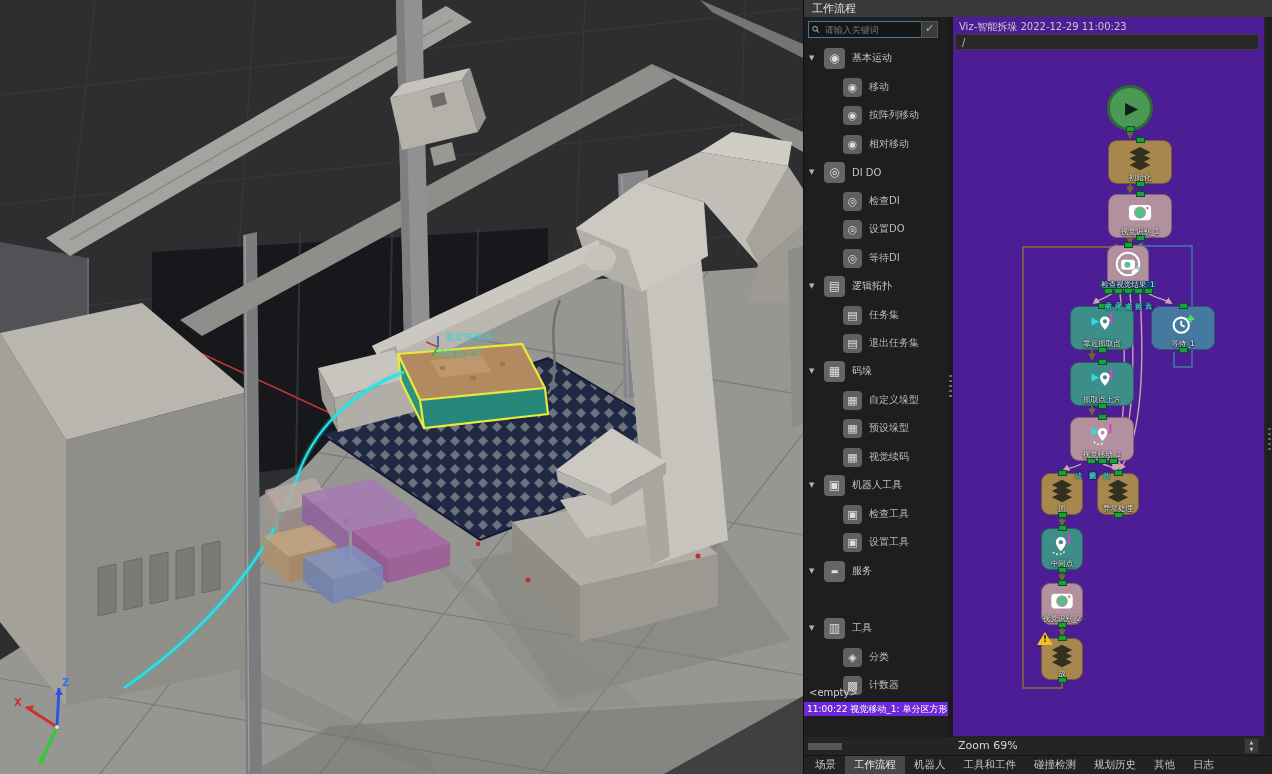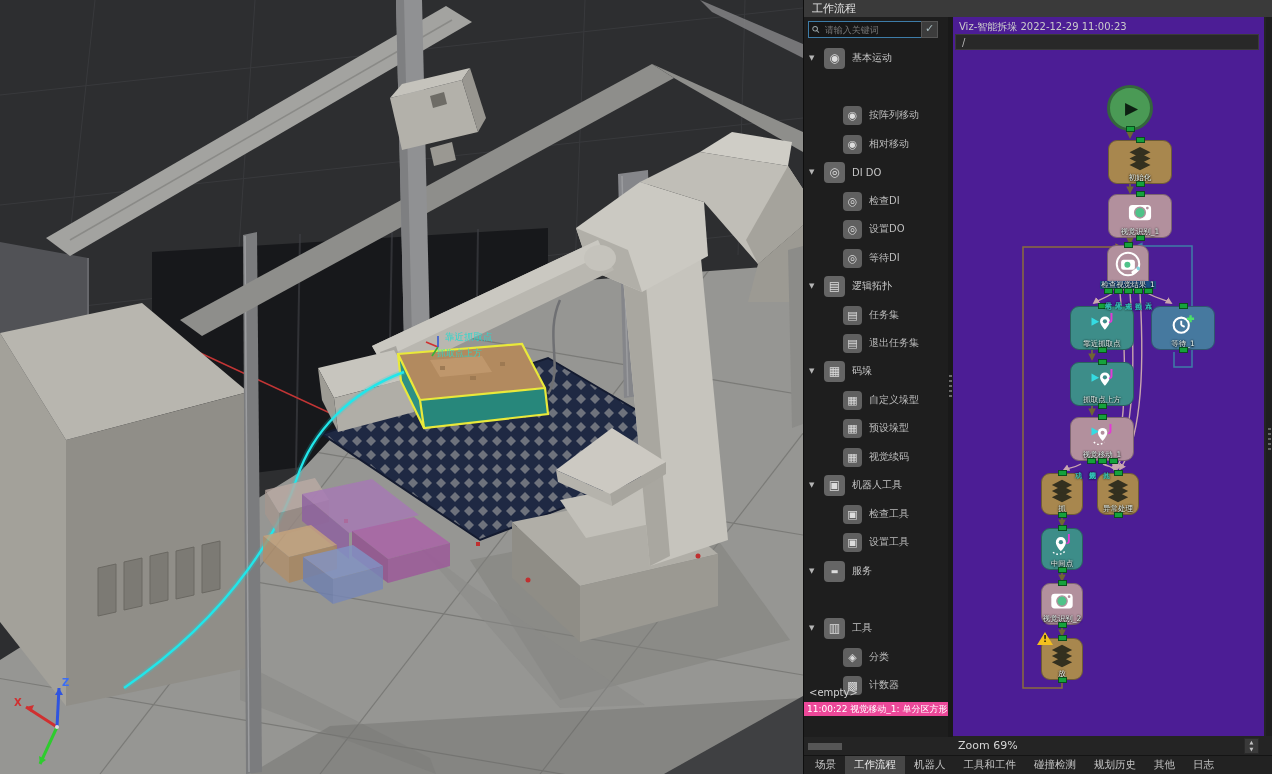--- a/index.html
+++ b/index.html
@@ -26,21 +26,21 @@
   [data-icon^="pin"]::before{content:"◉";}
   [data-icon^="di"]::before,[data-icon^="do"]::before,[data-icon="circle"]::before{content:"◎";}
   [data-icon^="layers"]::before{content:"▤";}
   [data-icon^="pallet"]::before{content:"▦";}
   [data-icon="robot-arm"]::before,[data-icon^="tool-"]::before{content:"▣";}
   [data-icon="service"]::before,[data-icon="notify"]::before{content:"▬";font-size:8px;}
   [data-icon="toolbox"]::before{content:"▥";}
   [data-icon="classify"]::before{content:"◈";}
   [data-icon="counter"]::before{content:"▩";}
   .logempty{position:absolute;left:5px;top:670px;font-size:10px;color:#d2d2d2;}
-  .logentry{position:absolute;left:0;top:685px;width:144px;height:14px;background:#ec4899;color:#fff;font-size:9px;line-height:14px;padding-left:3px;box-sizing:border-box;white-space:nowrap;overflow:hidden;}
+  .logentry{position:absolute;left:0;top:685px;width:144px;height:14px;background:#6d28d9;color:#fff;font-size:9px;line-height:14px;padding-left:3px;box-sizing:border-box;white-space:nowrap;overflow:hidden;}
   .vsplit{position:absolute;left:144px;top:17px;width:5px;height:738px;background:#191919;}
   .vsplit i{position:absolute;left:1px;top:355px;width:3px;height:26px;background:repeating-linear-gradient(#191919 0 3px,#6a6a6a 3px 5px);}
   .rsb{position:absolute;left:462px;top:17px;width:7px;height:719px;background:#1f1f1f;}
   .rsb i{position:absolute;left:2px;top:408px;width:3px;height:28px;background:repeating-linear-gradient(#1f1f1f 0 3px,#646464 3px 5px);}
   
   .canvas{position:absolute;left:149px;top:17px;width:311px;height:719px;background:#4c1d95;overflow:hidden;}
   .ctitle{position:absolute;left:6px;top:3px;font-size:10px;color:#cbcbcb;white-space:nowrap;}
   .crumb{position:absolute;left:2px;top:17px;width:304px;height:16px;background:#282828;border:1px solid #3a3a3a;color:#b9b9b9;font-size:10px;line-height:16px;padding-left:6px;box-sizing:border-box;}
   .wires{position:absolute;left:0;top:0;pointer-events:none;}
   .node{position:absolute;width:64px;height:44px;border-radius:9px;box-sizing:border-box;}
@@ -269,20 +269,24 @@
           </svg>
       <input placeholder="请输入关键词" style="">
     </div>
     <div class="checkbox"></div>
 
     <div class="tree">
       <div class="trow group" style="top:1px">
             <span class="arr">▼</span>
             <span class="ticon" data-icon="pin"></span>
             <span class="tlabel">基本运动</span>
+          </div>
+      <div class="trow child" style="top:30px">
+            <span class="ticon" data-icon="pin-move"></span>
+            <span class="tlabel">移动</span>
           </div>
       <div class="trow child" style="top:58px">
             <span class="ticon" data-icon="pin-array"></span>
             <span class="tlabel">按阵列移动</span>
           </div>
       <div class="trow child" style="top:87px">
             <span class="ticon" data-icon="pin-pair"></span>
             <span class="tlabel">相对移动</span>
           </div>
       <div class="trow group" style="top:115px">

